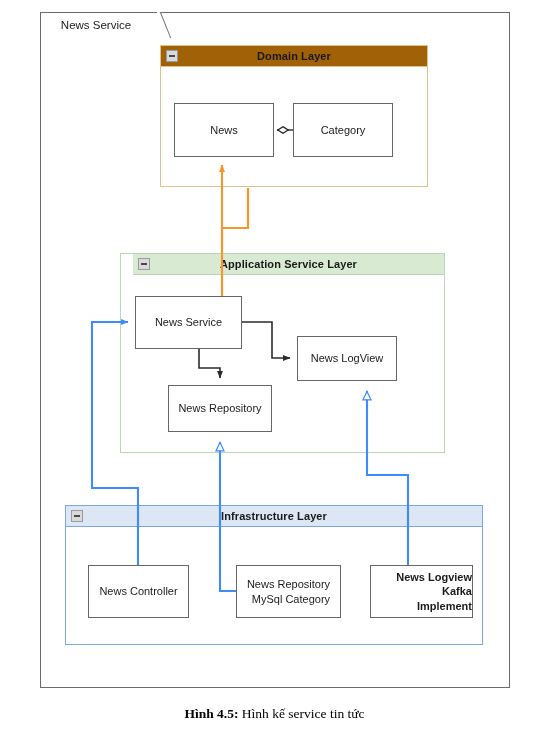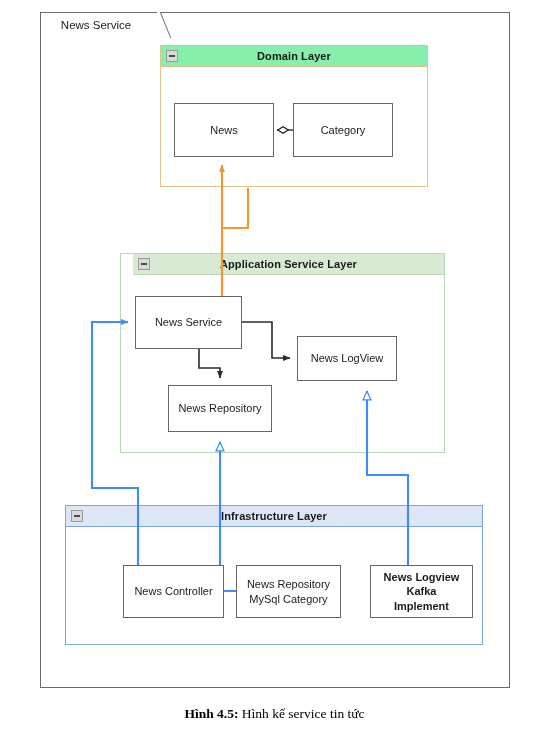--- a/index.html
+++ b/index.html
@@ -59,21 +59,21 @@
   }
   .layer .collapse-icon i{
     display:block;width:6px;height:1.6px;background:#4a4a4a;
   }
 
   #layer-domain{
     left:160px;top:45px;width:268px;height:142px;
     border:1.2px solid #e0c389;
   }
   #layer-domain .layer-head{
-    background:#86efac;border-bottom:1.2px solid #e0c389;color:#1a1a1a;
+    background:#a16207;border-bottom:1.2px solid #e0c389;color:#1a1a1a;
   }
   #layer-app{
     left:120px;top:253px;width:325px;height:200px;
     border:1.2px solid #b9d7b4;
     padding-left:12px;
   }
   #layer-app .layer-head{
     background:#d9ead3;border-bottom:1.2px solid #b9d7b4;color:#1a1a1a;
   }
   #layer-infra{
@@ -81,29 +81,29 @@
     border:1.2px solid #7aa7dd;
   }
   #layer-infra .layer-head{
     background:#dce6f5;border-bottom:1.2px solid #7aa7dd;color:#1a1a1a;
   }
 
   
   .node{
     position:absolute;box-sizing:border-box;
     border:1.4px solid #666666;background:#ffffff;
-    display:flex;align-items:center;justify-content:center;text-align:center;
+    display:flex;align-items:center;justify-content:center;text-align:right;
     font-size:11px;color:#1b1b1b;line-height:1.32;z-index:5;
   }
   #node-news       {left:174px;top:103px;width:100px;height:54px;}
   #node-category   {left:293px;top:103px;width:100px;height:54px;}
   #node-news-service{left:135px;top:296px;width:107px;height:53px;}
   #node-news-logview{left:297px;top:336px;width:100px;height:45px;}
   #node-news-repository{left:168px;top:385px;width:104px;height:47px;}
-  #node-news-controller{left:88px;top:565px;width:101px;height:53px;margin-left:35px;}
+  #node-news-controller{left:88px;top:565px;width:101px;height:53px;}
   #node-news-repo-mysql{left:236px;top:565px;width:105px;height:53px;}
   #node-news-kafka {left:370px;top:565px;width:103px;height:53px;font-weight:bold;}
 
   
   #connectors{
     position:absolute;left:0;top:0;width:549px;height:753px;
     z-index:2;pointer-events:none;
   }
 
   

